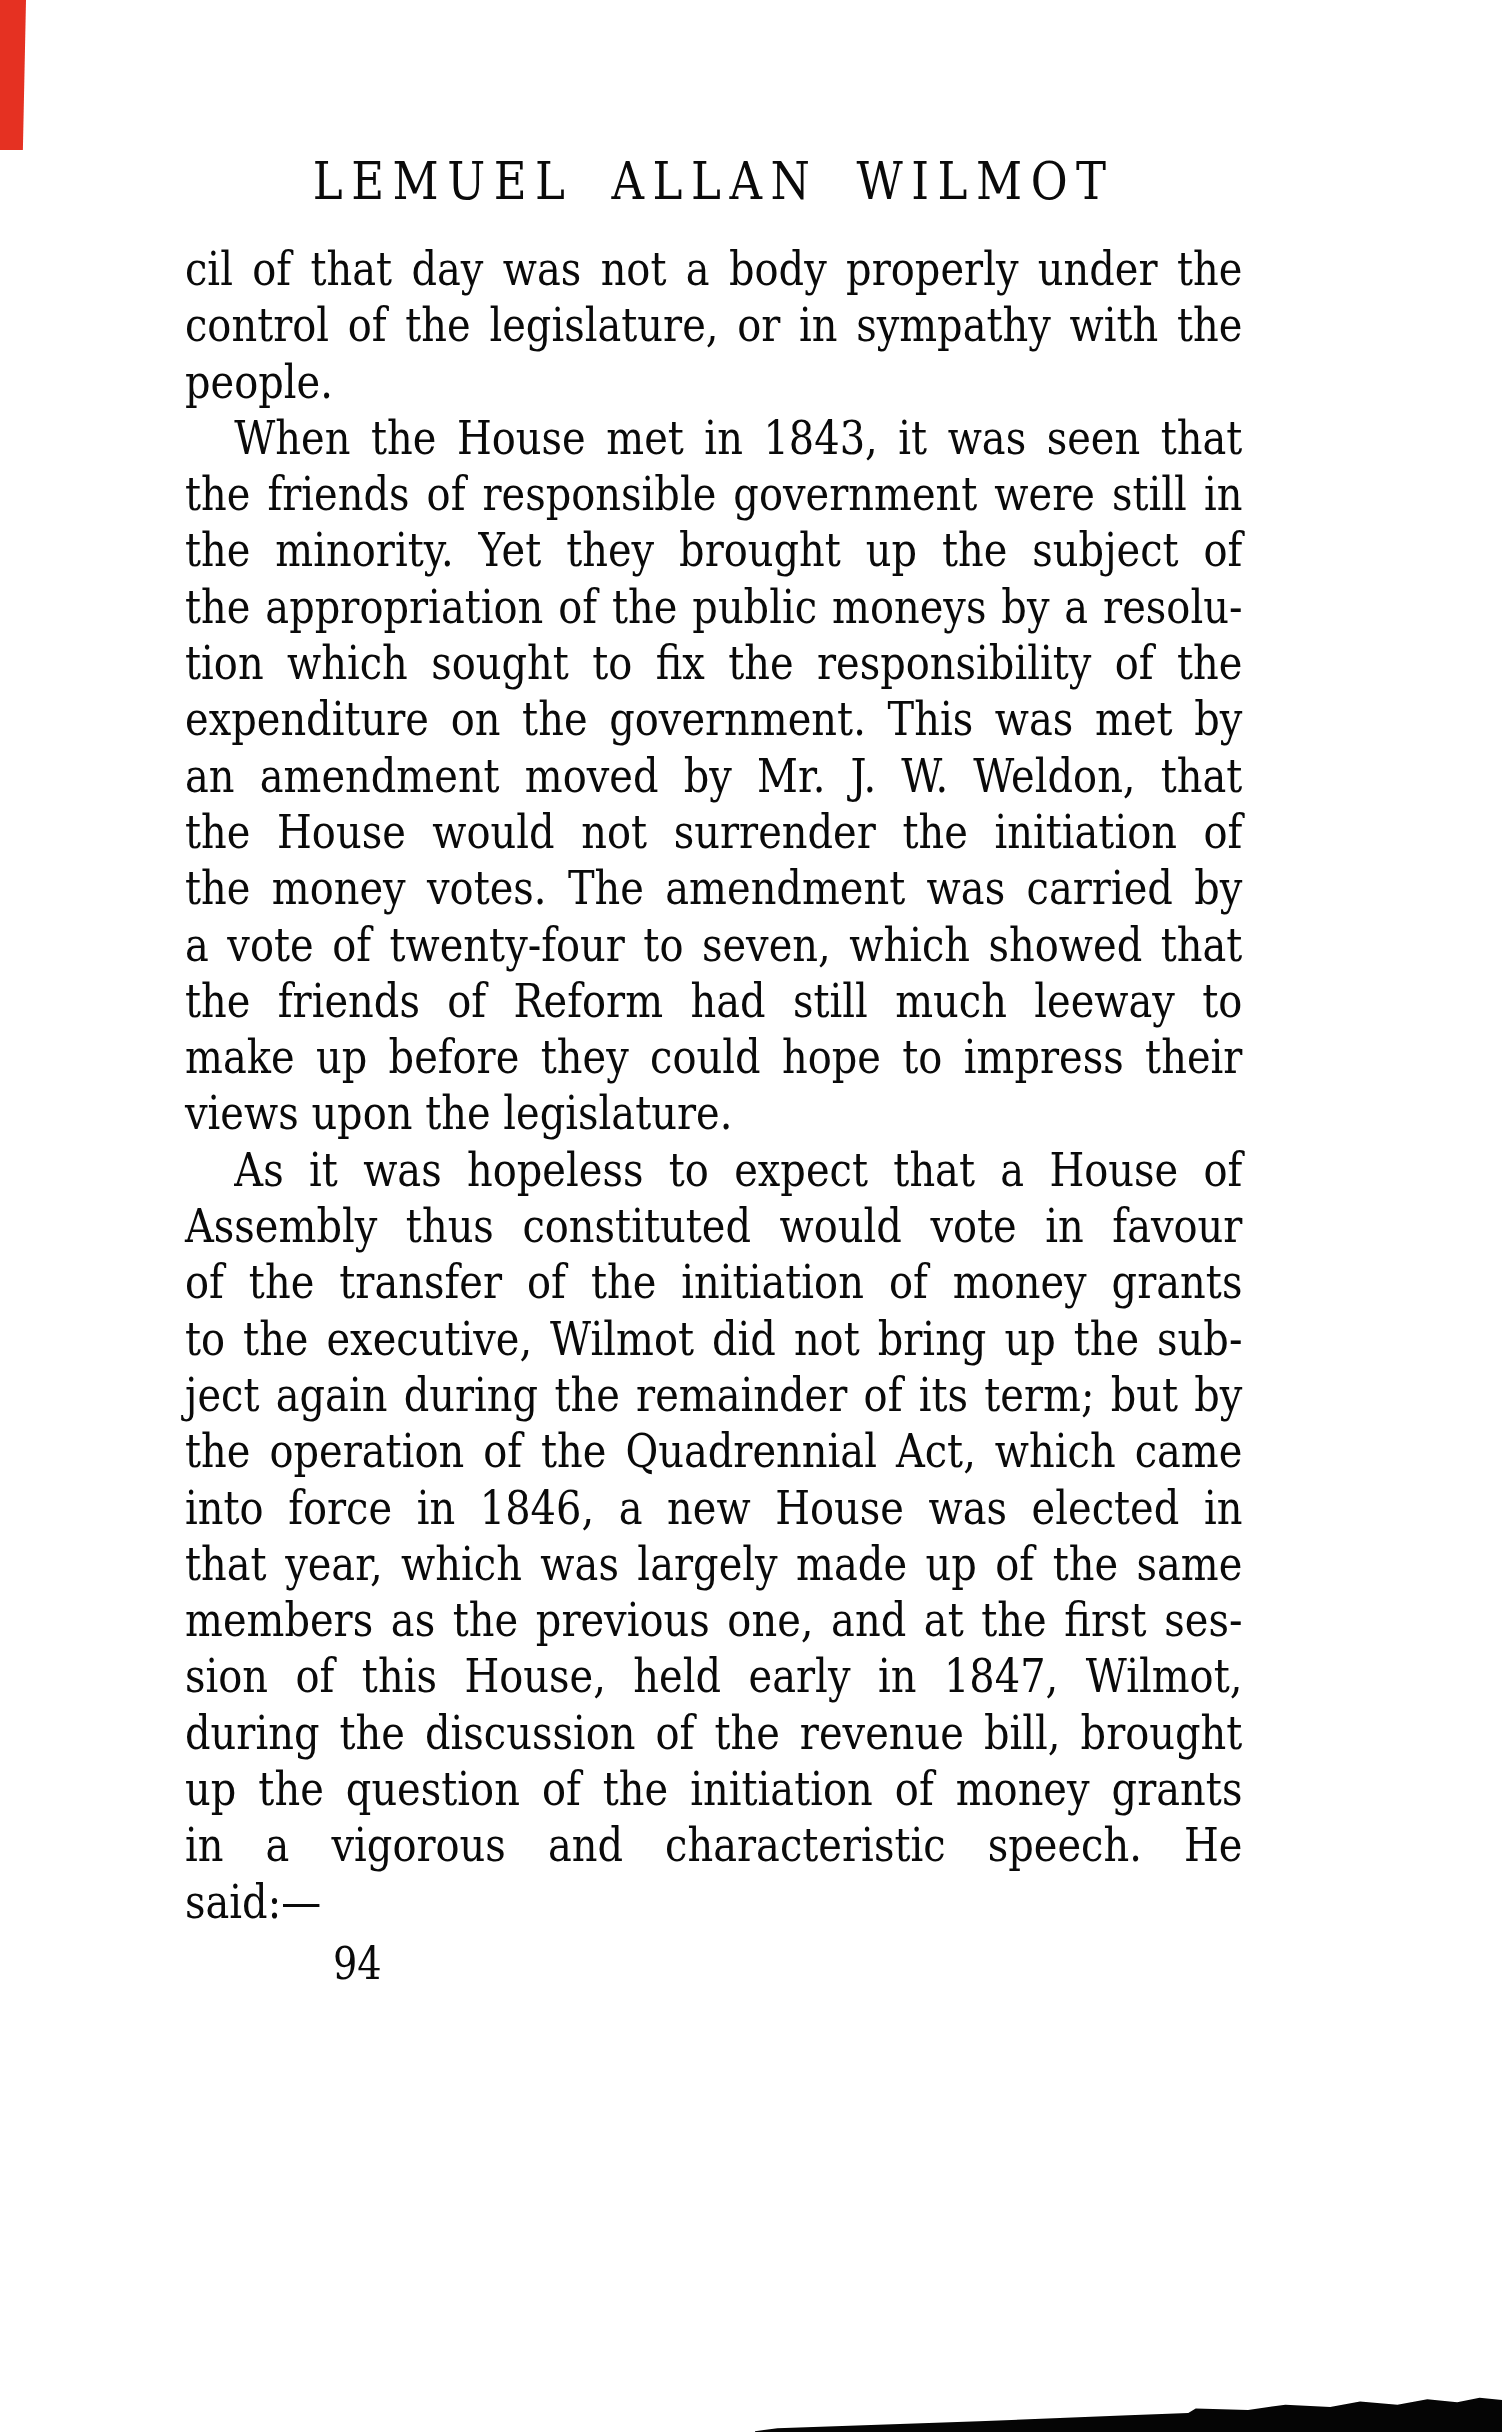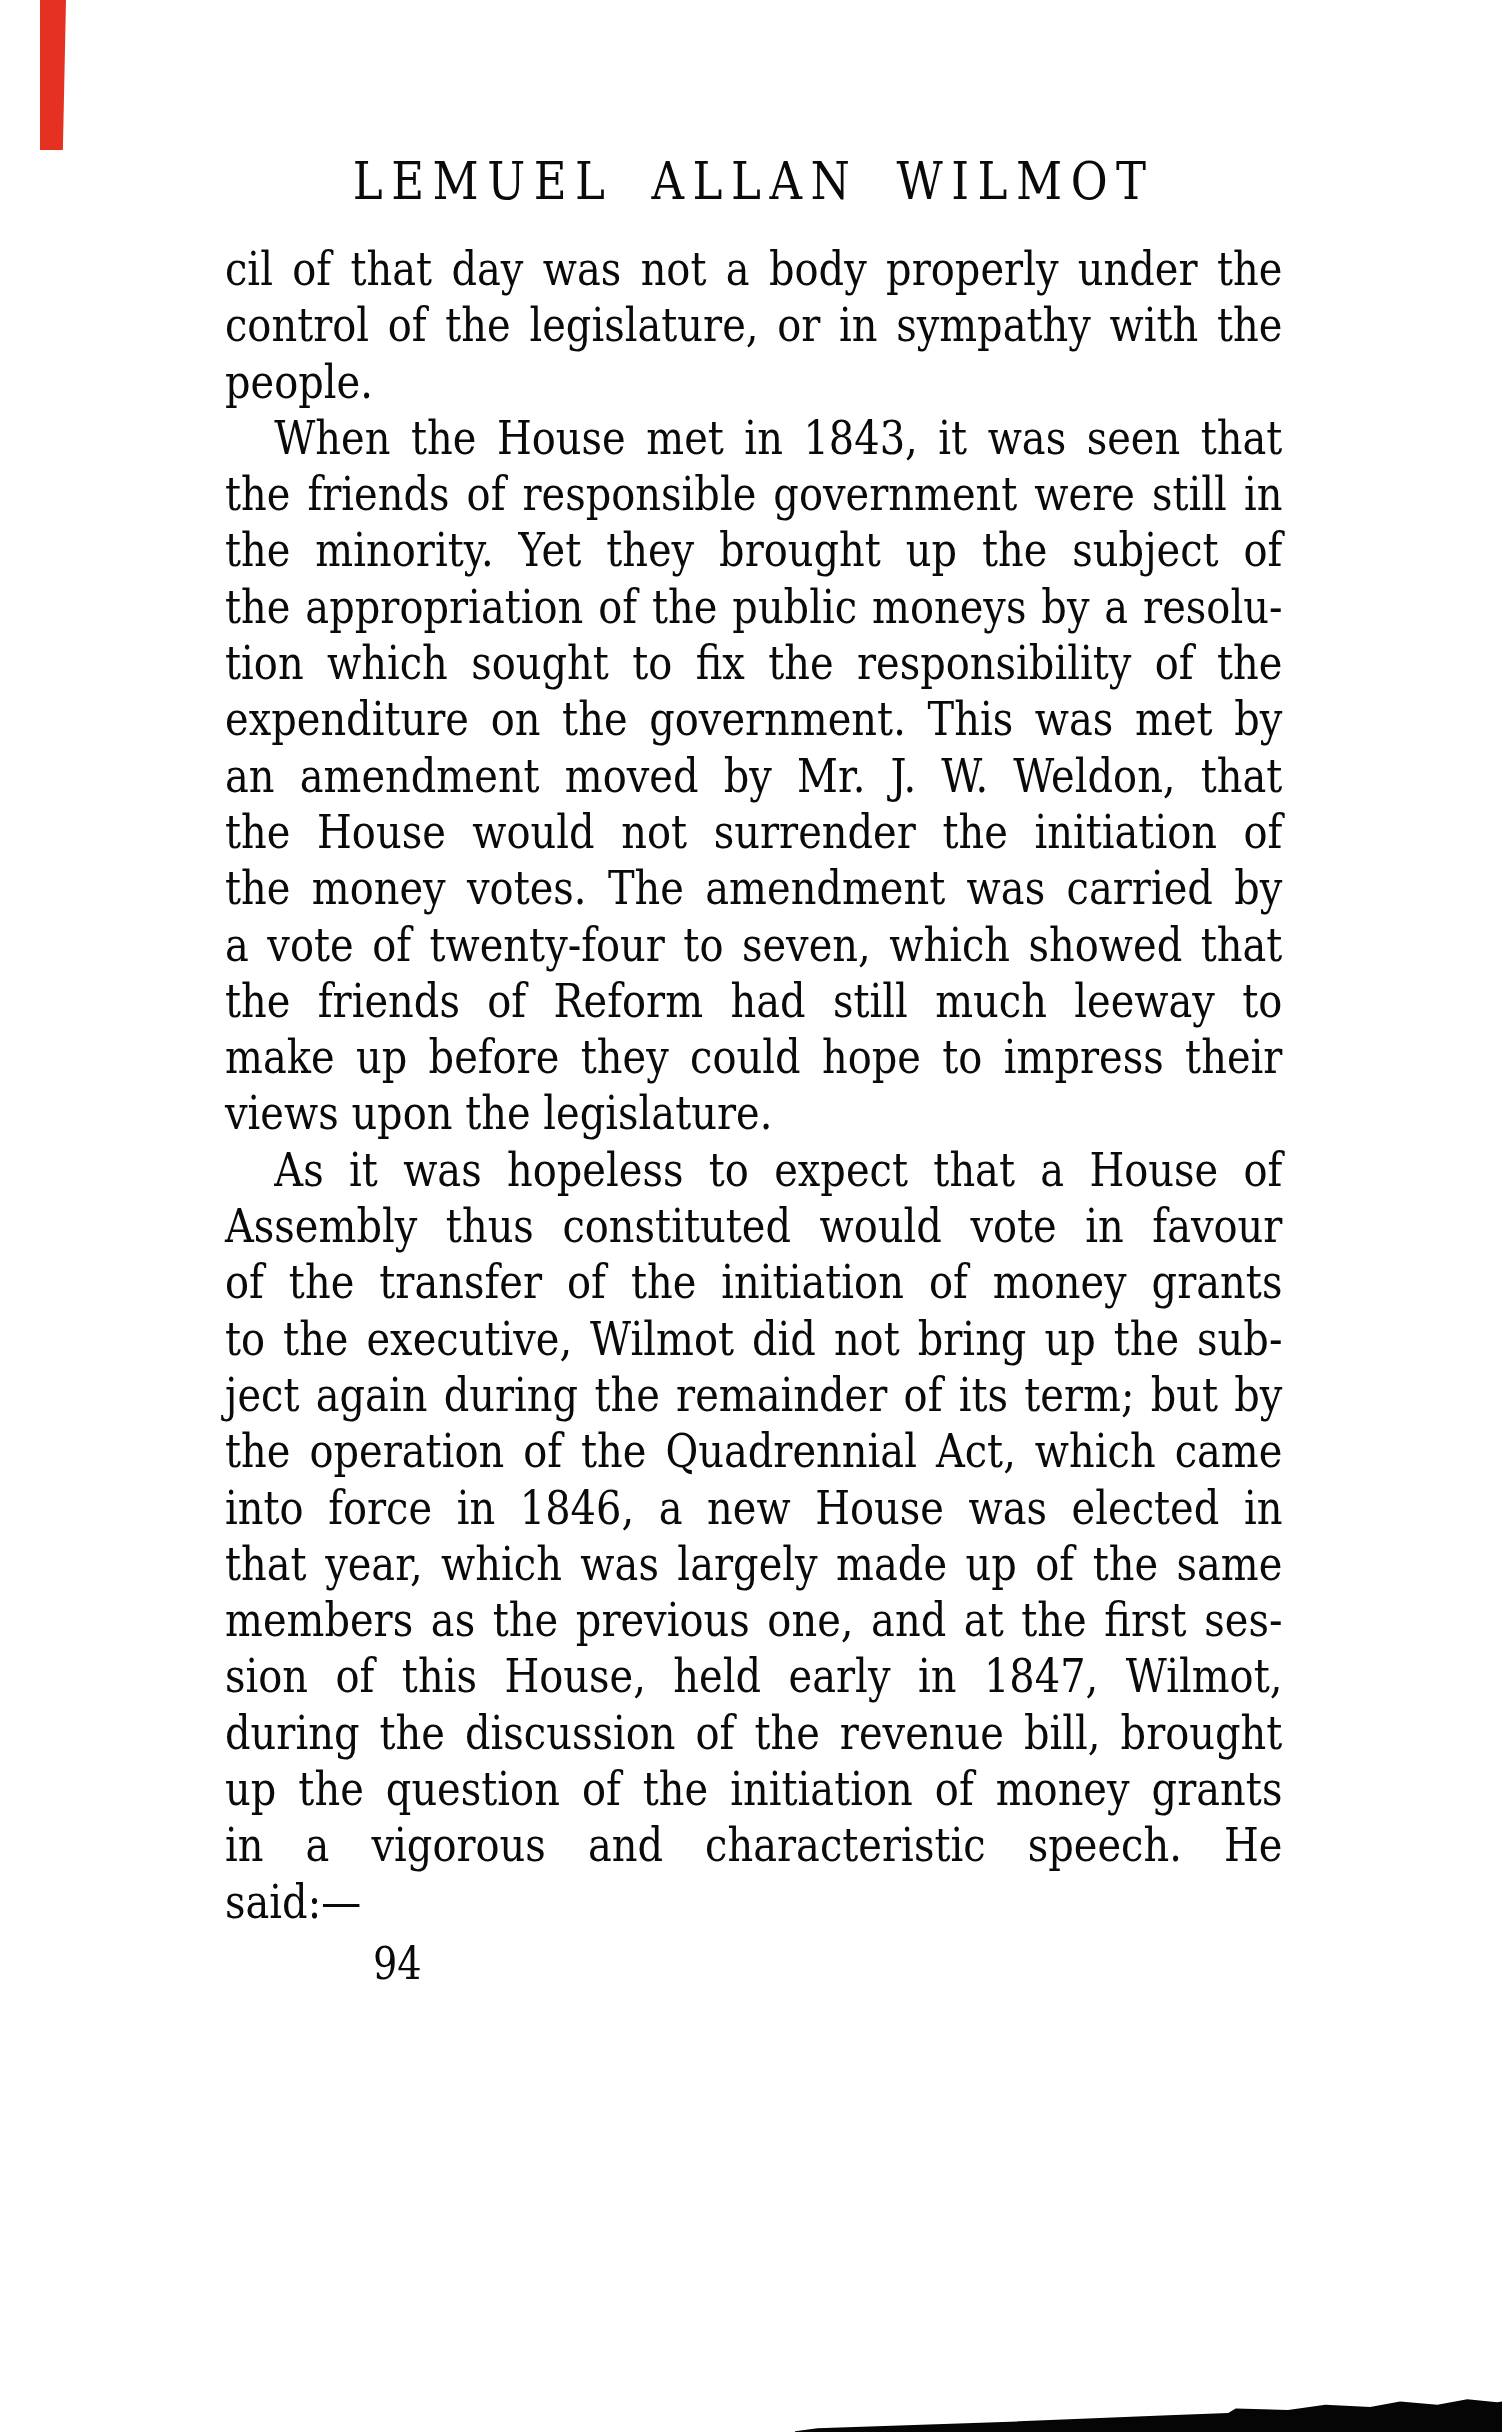--- a/index.html
+++ b/index.html
@@ -7,21 +7,20 @@
     width: 1502px; height: 2432px;
     background: #ffffff;
     overflow: hidden;
     font-family: "DejaVu Serif", "Liberation Serif", serif;
   }
   .page {
     position: relative;
     width: 1396px; height: 2432px;
     background: var(--paper, #ffffff);
     color: var(--ink, #0a0a0a);
-    margin-left: 40px;
   }
   
   .red-strip {
     position: absolute;
     left: 0; top: 0;
     width: 26px; height: 150px;
     background: var(--red-artifact, #e53122);
     clip-path: polygon(0 0, 100% 0, 88% 100%, 0 100%);
   }
   

